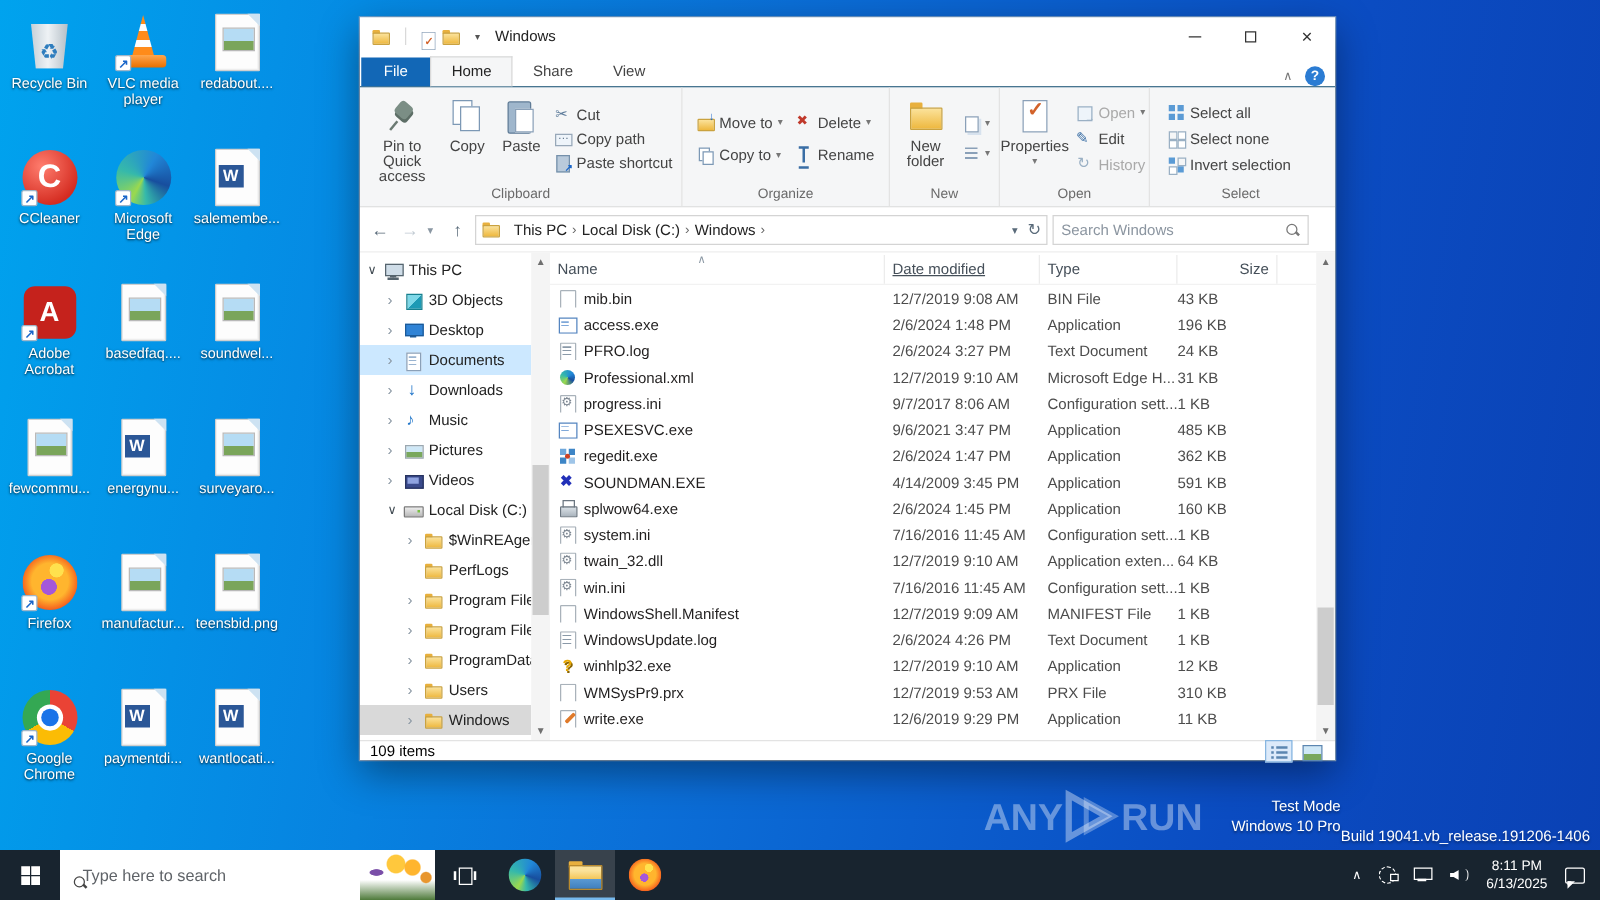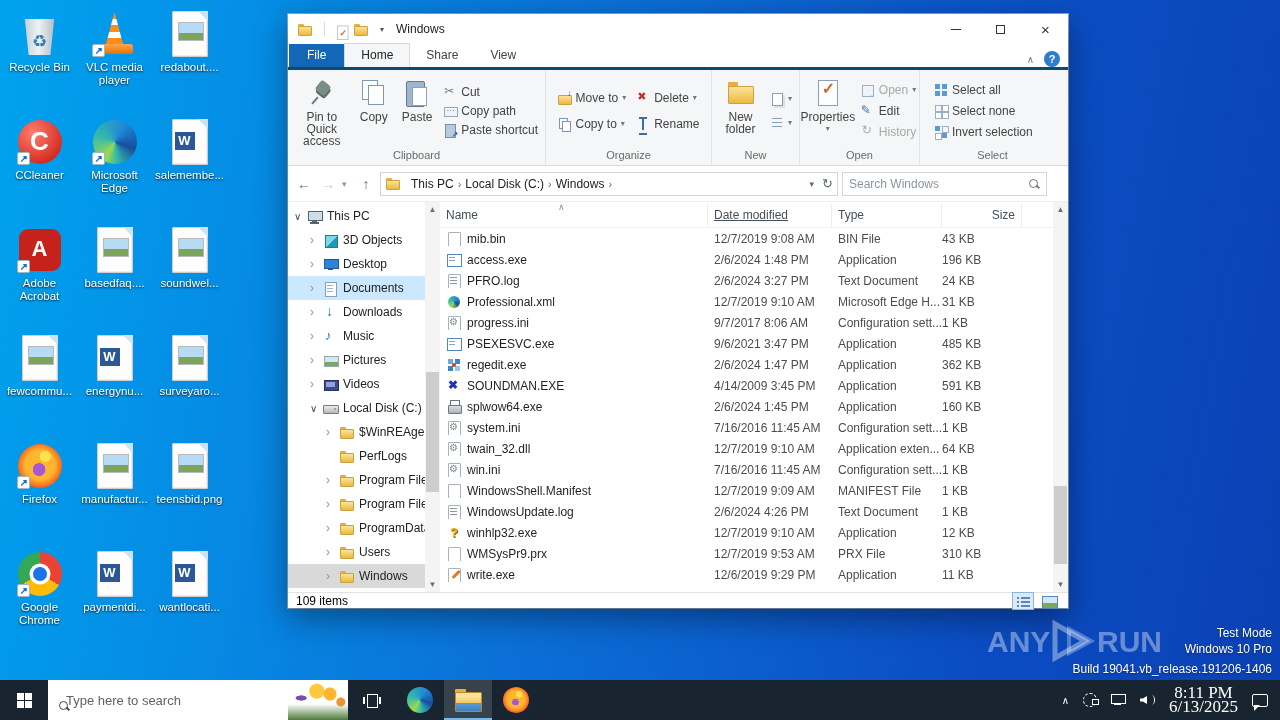--- a/index.html
+++ b/index.html
@@ -41,21 +41,21 @@
   .titlebar { height:30px; display:flex; align-items:center; background:#fff; }
   .qat { display:flex; align-items:center; gap:7px; padding-left:9px; }
   .qat-sep { width:1px; height:14px; background:#d9d9d9; }
   .win-title { margin-left:12px; color:#222; }
   .caption-btns { margin-left:auto; display:flex; height:30px; }
   .cap-btn { width:45px; height:30px; display:flex; align-items:center; justify-content:center; color:#333; }
   .min-glyph { width:10px; height:1px; background:#333; display:block; }
   .max-glyph { width:9px; height:9px; border:1px solid #333; display:block; }
   .close-glyph { font-size:15px; line-height:1; }
 
-  .menubar { height:26px; display:flex; align-items:flex-end; background:#fff; border-bottom:3px solid #0c4a6e; }
+  .menubar { height:26px; display:flex; align-items:flex-end; background:#fff; border-bottom:1px solid #0c4a6e; }
   .tab { padding:4px 16px 5px; color:#444; }
   .tab-file { background:#1267b6; color:#fff; padding:4px 18px 5px; margin-left:1px; }
   .tab-active { background:#f5f6f7; border:1px solid #d9d9d9; border-bottom:none; color:#222; }
   .menubar-right { margin-left:auto; display:flex; align-items:center; gap:10px; padding-right:8px; }
   .ribbon-collapse-icon { color:#777; font-size:10px; }
   .help-icon { width:16px; height:16px; border-radius:50%; background:#2b7cd3; color:#fff; font-weight:bold; font-size:11px; text-align:center; line-height:16px; }
 
   .ribbon { height:96px; background:#f5f6f7; border-bottom:1px solid #dadbdc; display:flex; }
   .rgroup { display:flex; flex-direction:column; border-right:1px solid #e3e3e3; }
   .rgroup-body { flex:1; display:flex; align-items:center; padding:2px 3px 0; }
@@ -185,21 +185,21 @@
   
   .statusbar { height:16px; border-top:1px solid #e3e3e3; display:flex; align-items:center; padding:0 8px; background:#fff; }
   .status-right { margin-left:auto; display:flex; gap:4px; }
   .viewbtn { width:22px; height:18px; position:relative; border:1px solid rgba(0,0,0,0); }
   .viewbtn.active { border:1px solid #88b6e0; background:#dceafa; }
   .details-view-icon::before { content:""; position:absolute; left:4px; top:4px; width:2px; height:2px; background:#5b86b1; box-shadow:0 4px 0 #5b86b1,0 8px 0 #5b86b1; }
   .details-view-icon::after { content:""; position:absolute; left:8px; top:4px; width:9px; height:2px; background:#5b86b1; box-shadow:0 4px 0 #5b86b1,0 8px 0 #5b86b1; }
   .thumb-view-icon::before { content:""; position:absolute; left:3px; top:3px; width:14px; height:11px; border:1px solid #5b86b1; background:linear-gradient(#cfe8f7 55%,#79a85e 55%); }
 
   
-  .wm { position:absolute; right:8px; bottom:44px; display:flex; flex-direction:column; align-items:flex-end; pointer-events:none; }
+  .wm { position:absolute; right:8px; bottom:44px; display:flex; align-items:flex-end; pointer-events:none; }
   .wm-top { display:flex; align-items:center; gap:8px; }
   .wm-info { text-align:right; color:#fff; font-size:12px; line-height:16px; text-shadow:0 1px 2px rgba(0,0,0,.4); }
   .wm-build { color:#fff; font-size:12px; margin-top:-2px; text-shadow:0 1px 2px rgba(0,0,0,.4); }
 
   
   .taskbar { position:absolute; left:0; bottom:0; width:1280px; height:40px; background:#18242f; display:flex; align-items:stretch; z-index:10; }
   .tb-start { width:48px; display:flex; align-items:center; justify-content:center; }
   .win-logo { position:relative; width:15px; height:15px; }
   .win-logo::before { content:""; position:absolute; left:0; top:0; width:7px; height:7px; background:#fff; box-shadow:8px 0 0 #fff,0 8px 0 #fff,8px 8px 0 #fff; }
   .tb-search { width:300px; background:#fff; display:flex; align-items:center; padding:0 10px; gap:8px; position:relative; overflow:hidden; }
@@ -220,21 +220,21 @@
   .tray { margin-left:auto; display:flex; align-items:center; gap:14px; padding-right:6px; color:#fff; }
   .tray-up { font-size:10px; color:#fff; }
   .tray-app-icon { position:relative; width:14px; height:14px; border:1.4px dashed #fff; border-radius:50%; }
   .tray-app-icon::after { content:""; position:absolute; right:-3px; top:5px; width:5px; height:4px; background:#18242f; border:1px solid #fff; }
   .net-icon { position:relative; width:15px; height:12px; }
   .net-icon::before { content:""; position:absolute; left:0; top:0; width:13px; height:8px; border:1.3px solid #fff; }
   .net-icon::after { content:""; position:absolute; left:3px; top:9px; width:7px; height:1.5px; background:#fff; }
   .vol-icon { position:relative; width:15px; height:12px; }
   .vol-icon::before { content:""; position:absolute; left:0; top:2px; width:7px; height:8px; background:#fff; clip-path:polygon(0 30%,40% 30%,100% 0,100% 100%,40% 70%,0 70%); }
   .vol-icon::after { content:""; position:absolute; left:8px; top:1px; width:6px; height:10px; border-right:1.6px solid #fff; border-radius:50%; }
-  .tb-clock { text-align:center; font-size:17px; line-height:14px;font-family:Liberation Serif, serif; }
+  .tb-clock { text-align:center; font-size:11px; line-height:14px; }
   .action-center-icon { position:relative; width:16px; height:13px; border:1.4px solid #fff; border-radius:2px; margin-right:6px; }
   .action-center-icon::after { content:""; position:absolute; left:1px; bottom:-5px; width:0; height:0; border:3px solid rgba(0,0,0,0); border-top-color:#fff; border-left-color:#fff; }
 </style>
 </head>
 <body>
 
 <div class="desk-grid">
 
 <div class="desk-item">
       <div class="dicon-box">

